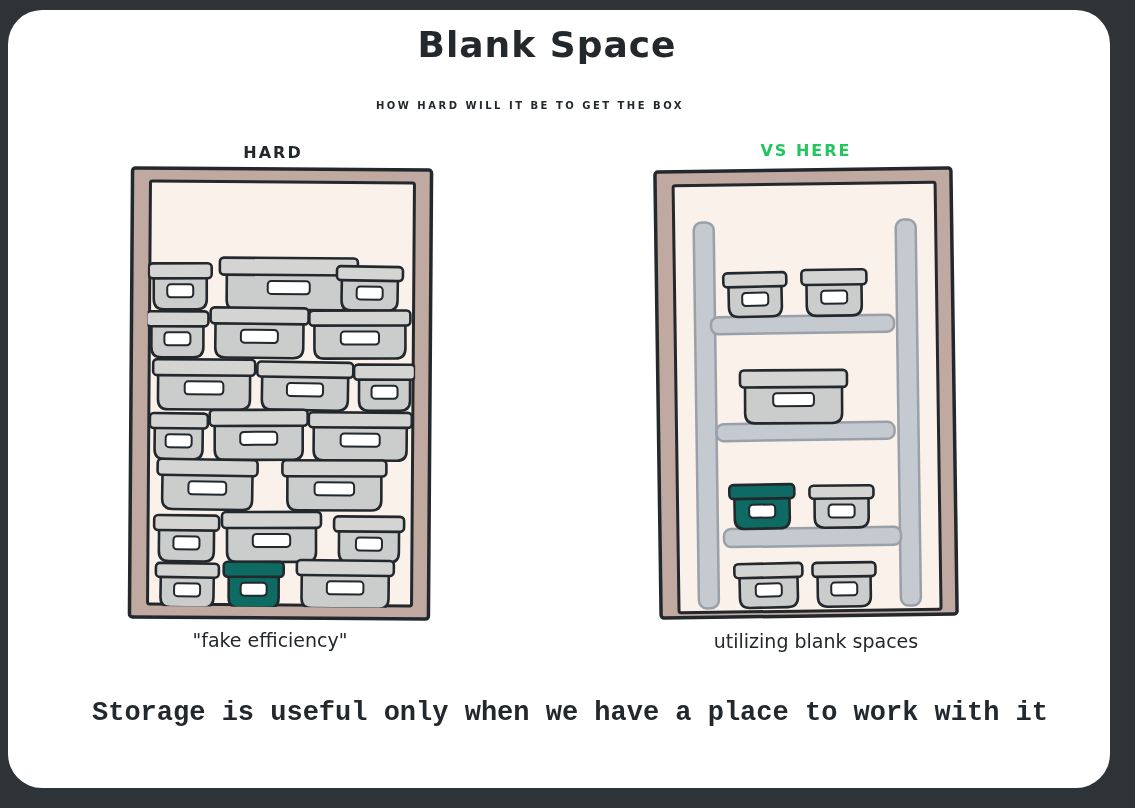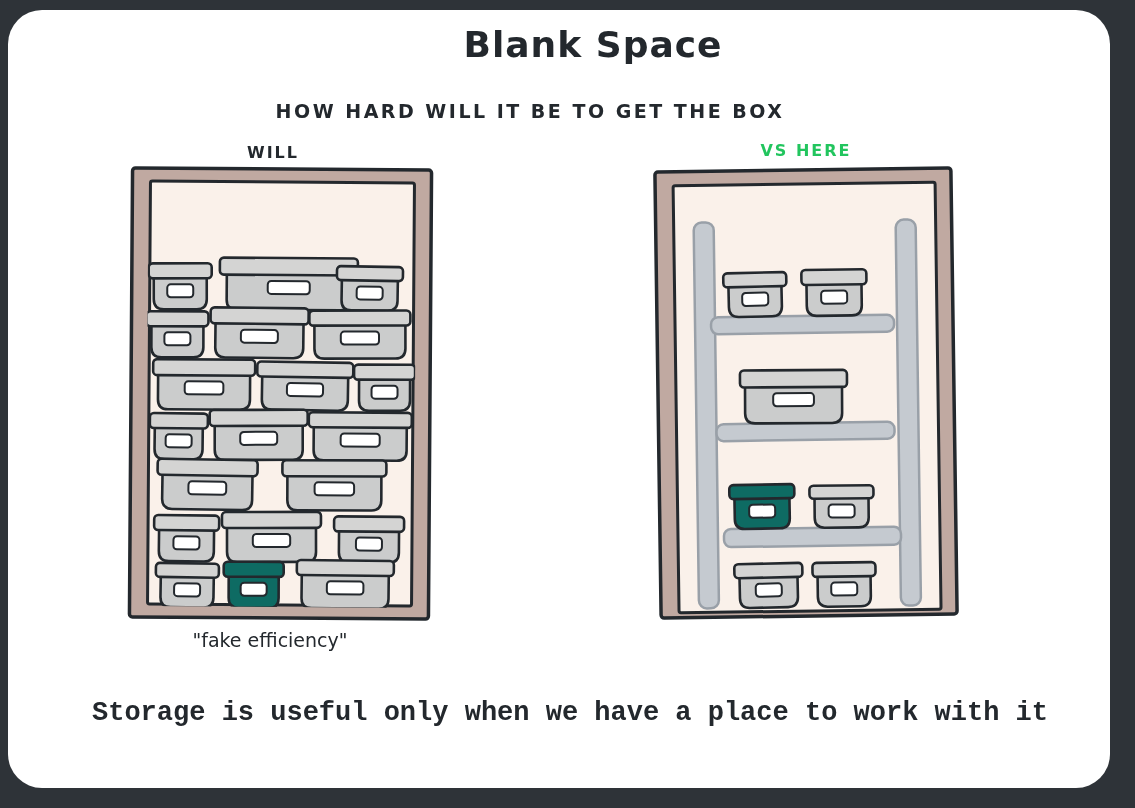--- a/index.html
+++ b/index.html
@@ -7,22 +7,22 @@
     width:1135px;height:808px;overflow:hidden;
     font-family:"DejaVu Sans",sans-serif;
     position:relative;
   }
   .stage{position:absolute;inset:0;}
   .card{
     position:absolute;left:8px;top:10px;width:1102px;height:778px;
     border-radius:34px;
   }
   .txt{position:absolute;transform:translateX(-50%);white-space:nowrap;}
-  .title{top:24px;left:547px;font-size:36px;font-weight:700;letter-spacing:1px;margin-left:46px;}
-  .subtitle{top:100px;left:530px;font-size:19px;font-weight:700;letter-spacing:2.5px;}
+  .title{top:24px;left:547px;font-size:36px;font-weight:700;letter-spacing:1px;}
+  .subtitle{top:100px;left:530px;font-size:10px;font-weight:700;letter-spacing:2.5px;}
   .panel-label{font-size:16px;font-weight:700;letter-spacing:2px;}
   .label-left{top:143px;left:273px;}
   .label-right{top:141px;left:806px;}
   .caption{font-size:19px;font-weight:400;}
   .caption-left{top:629px;left:270px;}
   .caption-right{top:630px;left:816px;}
   .footer{top:698px;left:570px;font-size:27px;font-weight:600;}
   svg#scene{position:absolute;left:0;top:0;}
 </style>
 </head>
@@ -187,17 +187,18 @@
             <path d="M817,575 H866 Q868,575 868,577 V597 Q868,607 858,607 H825 Q815,607 815,597 V577 Q815,575 817,575 Z" fill="#cbcccc" stroke="#23282d" stroke-width="2.6"></path>
             <rect x="810" y="563" width="63" height="14" rx="4" fill="#d4d4d3" stroke="#23282d" stroke-width="2.6"></rect>
             <rect x="828.5" y="583" width="26" height="13" rx="3.5" fill="#ffffff" stroke="#23282d" stroke-width="2"></rect>
           </g>
         </g>
       </g>
     </svg>
 
   <div class="txt title" style="color: rgb(35, 40, 45);">Blank Space</div>
   <div class="txt subtitle" style="color: rgb(35, 40, 45);">HOW HARD WILL IT BE TO GET THE BOX</div>
-  <div class="txt panel-label label-left" style="color: rgb(35, 40, 45);">WILL</div>
+  <div class="txt panel-label label-left" style="color: rgb(35, 40, 45);">HARD</div>
   <div class="txt panel-label label-right" style="color: #22c55e;">VS HERE</div>
   <div class="txt caption caption-left" style="color: rgb(35, 40, 45);">"fake efficiency"</div>
+  <div class="txt caption caption-right" style="color: rgb(35, 40, 45);">utilizing blank spaces</div>
   <div class="txt footer" style="color: rgb(35, 40, 45); font-family: Liberation Mono, monospace;">Storage is useful only when we have a place to work with it</div>
 </div>
 
 </body></html>

